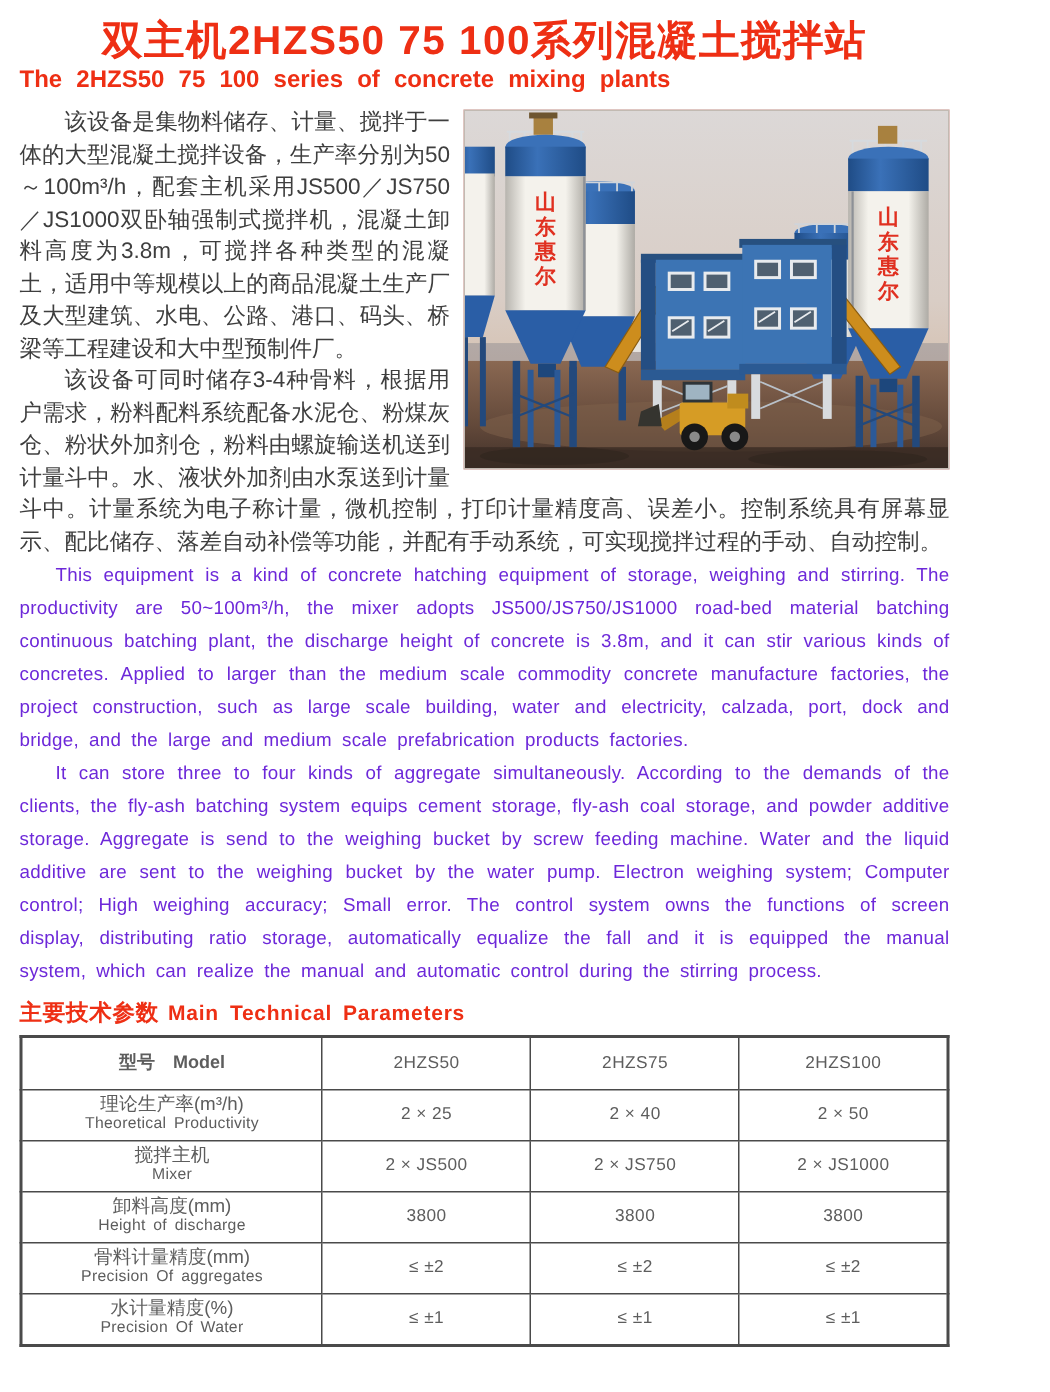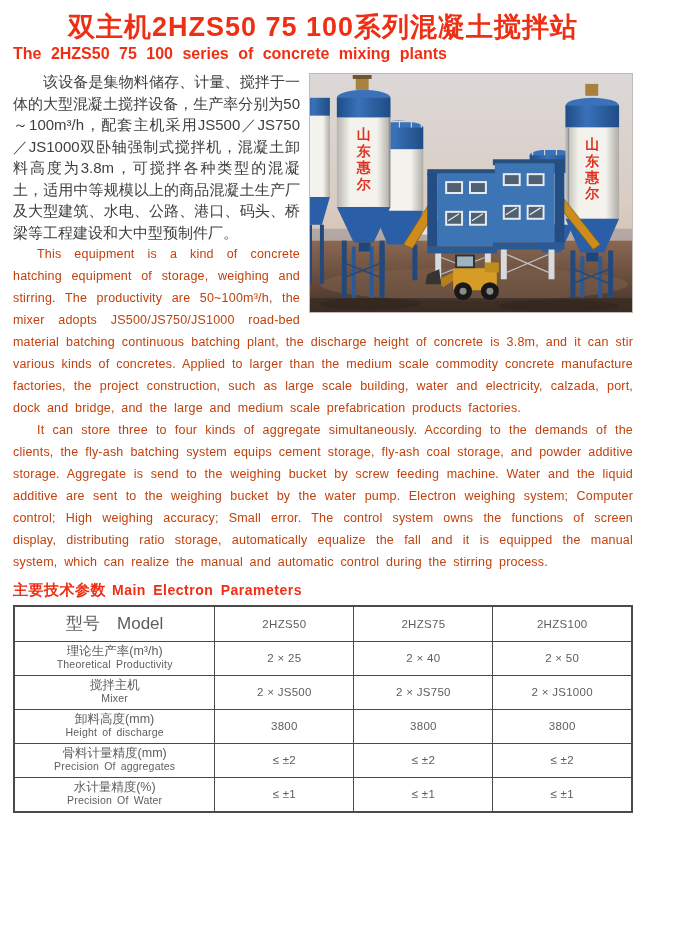--- a/index.html
+++ b/index.html
@@ -29,21 +29,21 @@
     float:right;width:324px;height:240px;margin:2px 0 6px 9px;
     border:1px solid #c2bab2;background:#fca5a5;
   }
   .photo-wrap svg{display:block;width:100%;height:100%;}
   p.cn{
     font-size:15px;line-height:21.5px;text-align:justify;
     text-indent:2em;color:var(--body-text);
   }
   p.en{
     font-size:12.5px;line-height:22px;text-align:justify;
-    text-indent:24px;color:#c2410c;word-spacing:3px;letter-spacing:.2px;
+    text-indent:24px;color:#6d28d9;word-spacing:3px;letter-spacing:.2px;
   }
   .section-heading{
     margin-top:8px;font-weight:bold;font-size:15px;color:var(--accent);
     letter-spacing:.5px;
   }
   .section-heading .en-part{font-size:14px;margin-left:6px;word-spacing:3px;}
   table.params{
     width:100%;border-collapse:collapse;margin-top:5px;
     border:2px solid var(--tbl-border);
   }
@@ -51,21 +51,21 @@
     border:1px solid var(--tbl-border);
     text-align:center;vertical-align:middle;
     color:var(--tbl-text);padding:3px 2px;
   }
   td.label-cell{width:32.5%;}
   td.value-cell{width:22.5%;font-size:11.5px;letter-spacing:.3px;}
   .label-line{line-height:13.5px;}
   .label-line.cn{font-size:12.5px;}
   .label-line.en{font-size:10.5px;letter-spacing:.2px;word-spacing:2px;}
   tr.first-row td{padding:10px 2px;}
-  tr.first-row .label-line.cn{font-size:17px;}
+  tr.first-row .label-line.cn{font-size:12px;font-weight:bold;}
 </style>
 </head>
 <body>
 
 <div class="page">
 
   <div class="title">双主机2HZS50 75 100系列混凝土搅拌站</div>
   <div class="subtitle">The 2HZS50 75 100 series of concrete mixing plants</div>
 
   <div class="content">
@@ -225,26 +225,27 @@
           <circle cx="181" cy="219" r="9" fill="#181818"></circle>
             <circle cx="181" cy="219" r="3.5" fill="#8a8a8a"></circle>
         </g>
 
         <ellipse cx="60" cy="232" rx="50" ry="6" fill="#2e241e" opacity="0.6"></ellipse>
         <ellipse cx="250" cy="234" rx="60" ry="6" fill="#2e241e" opacity="0.6"></ellipse>
       </svg>
     </div>
 
     <p class="cn">该设备是集物料储存、计量、搅拌于一体的大型混凝土搅拌设备，生产率分别为50～100m³/h，配套主机采用JS500／JS750／JS1000双卧轴强制式搅拌机，混凝土卸料高度为3.8m，可搅拌各种类型的混凝土，适用中等规模以上的商品混凝土生产厂及大型建筑、水电、公路、港口、码头、桥梁等工程建设和大中型预制件厂。</p>
+    <p class="cn">该设备可同时储存3-4种骨料，根据用户需求，粉料配料系统配备水泥仓、粉煤灰仓、粉状外加剂仓，粉料由螺旋输送机送到计量斗中。水、液状外加剂由水泵送到计量斗中。计量系统为电子称计量，微机控制，打印计量精度高、误差小。控制系统具有屏幕显示、配比储存、落差自动补偿等功能，并配有手动系统，可实现搅拌过程的手动、自动控制。</p>
     <p class="en">This equipment is a kind of concrete hatching equipment of storage, weighing and stirring. The productivity are 50~100m³/h, the mixer adopts JS500/JS750/JS1000 road-bed material batching continuous batching plant, the discharge height of concrete is 3.8m, and it can stir various kinds of concretes. Applied to larger than the medium scale commodity concrete manufacture factories, the project construction, such as large scale building, water and electricity, calzada, port, dock and bridge, and the large and medium scale prefabrication products factories.</p>
     <p class="en">It can store three to four kinds of aggregate simultaneously. According to the demands of the clients, the fly-ash batching system equips cement storage, fly-ash coal storage, and powder additive storage. Aggregate is send to the weighing bucket by screw feeding machine. Water and the liquid additive are sent to the weighing bucket by the water pump. Electron weighing system; Computer control; High weighing accuracy; Small error. The control system owns the functions of screen display, distributing ratio storage, automatically equalize the fall and it is equipped the manual system, which can realize the manual and automatic control during the stirring process.</p>
   </div>
 
   <div class="section-heading">
-    <span class="cn-part">主要技术参数</span><span class="en-part">Main Electron Parameters</span>
+    <span class="cn-part">主要技术参数</span><span class="en-part">Main Technical Parameters</span>
   </div>
 
   <table class="params">
     <tbody>
         <tr class="first-row">
           <td class="label-cell">
             <div class="label-line cn">型号　Model</div>
           </td>
           <td class="value-cell">2HZS50</td>
           <td class="value-cell">2HZS75</td>

